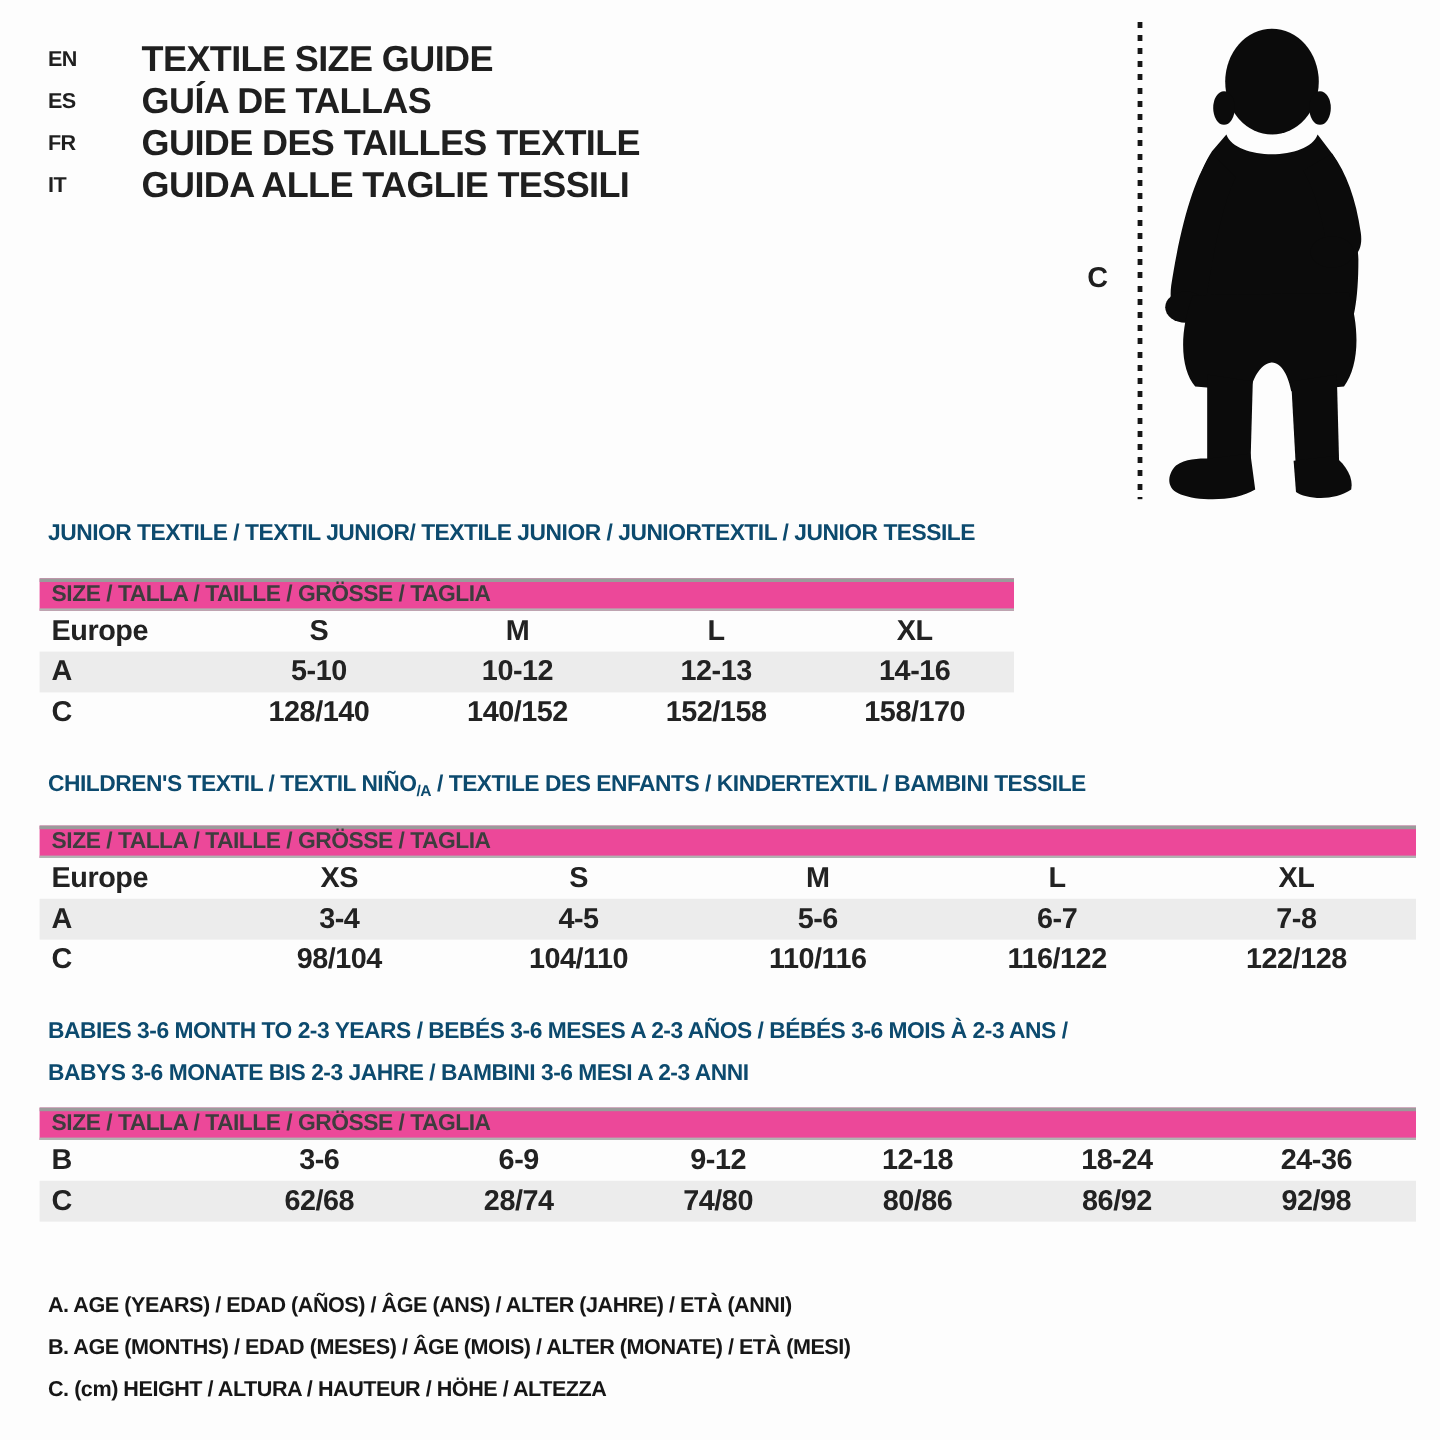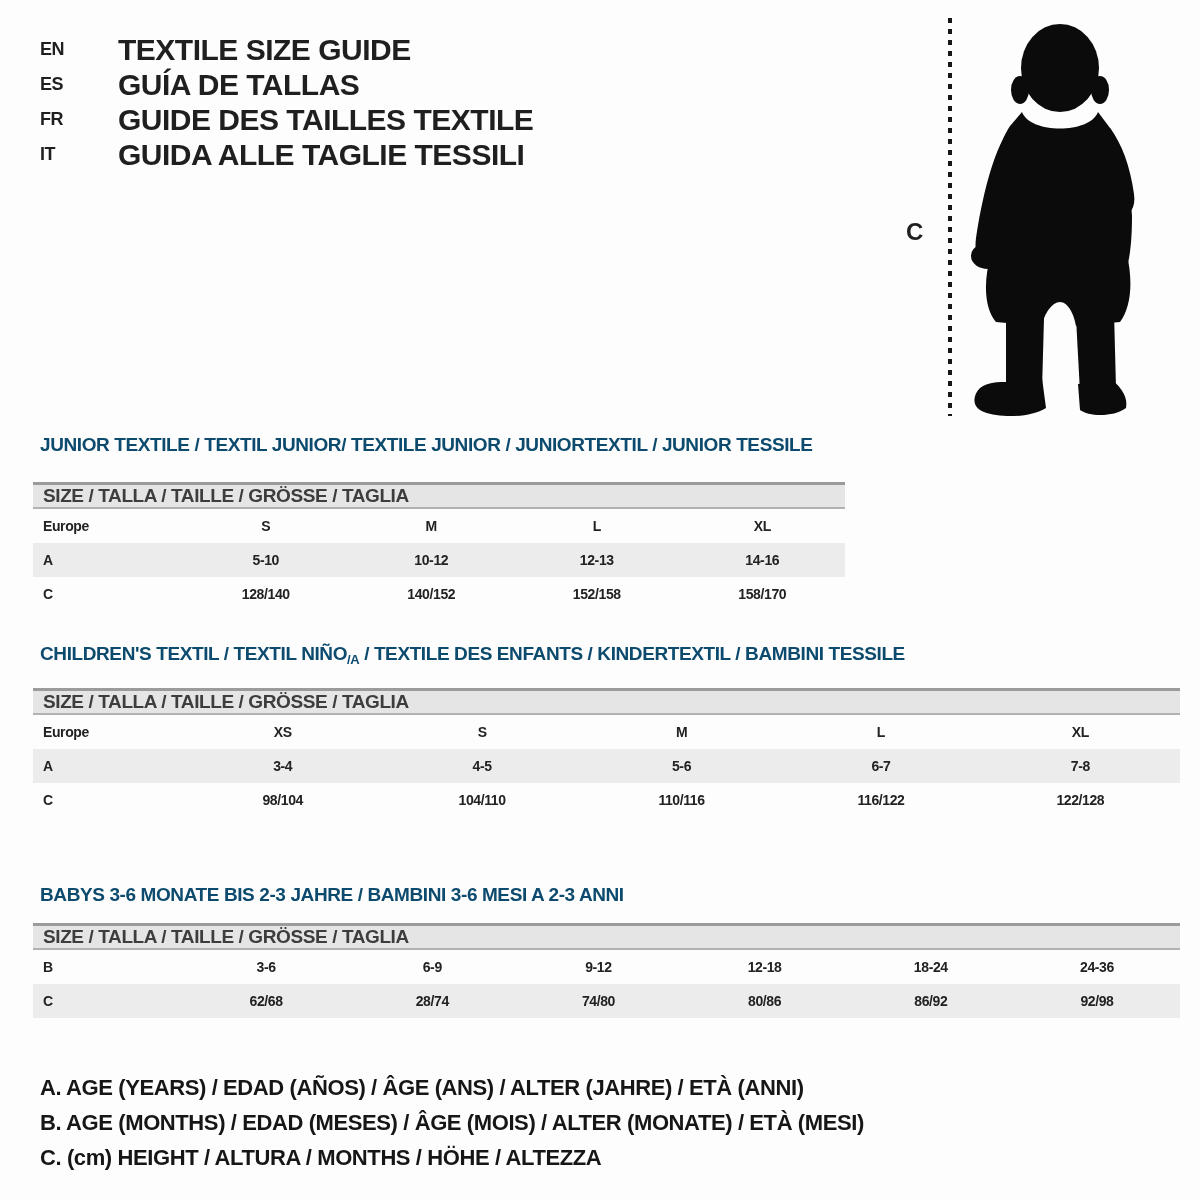--- a/index.html
+++ b/index.html
@@ -23,33 +23,33 @@
   .sec-title{
     position:absolute;left:40px;font-size:19px;font-weight:700;letter-spacing:-0.4px;
     white-space:nowrap;color:#0c4a6e;
   }
   .sub-small{font-size:13px;vertical-align:-4px;font-weight:700;}
   
   .size-table{position:absolute;left:33px;}
   .w-junior{width:812px;}
   .w-full{width:1147px;}
   .size-bar{
-    height:22px;line-height:22px;background:#e5e5e5;
+    height:22px;line-height:22px;background:#ec4899;
     border-top:3px solid #9b9b9b;border-bottom:2px solid #b2b2b2;
     padding-left:10px;font-size:19px;font-weight:700;color:#3d3d3d;
     letter-spacing:-0.4px;white-space:nowrap;
   }
-  .t-row{display:flex;height:34px;align-items:center;font-size:14px;font-weight:700;letter-spacing:-0.4px;color:#222;}
+  .t-row{display:flex;height:34px;align-items:center;font-size:24px;font-weight:700;letter-spacing:-0.4px;color:#222;}
   .t-row.shaded{background:#ececec;}
   .cell{overflow:hidden;white-space:nowrap;}
   .lbl{width:150px;padding-left:10px;box-sizing:border-box;}
   .val{flex:1;text-align:center;}
   
   .legend{position:absolute;left:40px;top:1070px;}
-  .legend-line{height:35px;line-height:35px;font-size:22px;font-weight:700;letter-spacing:-0.4px;white-space:nowrap;color:#161616;}
+  .legend-line{height:35px;line-height:35px;font-size:18px;font-weight:700;letter-spacing:-0.4px;white-space:nowrap;color:#161616;}
 </style>
 </head>
 <body>
 
 <div class="page">
 
   <div class="lang-block">
     <div class="lang-row">
       <span class="lang-code">EN</span>
       <span class="lang-title">TEXTILE SIZE GUIDE</span>
@@ -136,20 +136,21 @@
     <div class="t-row">
       <div class="cell lbl">C</div>
       <div class="cell val">98/104</div>
       <div class="cell val">104/110</div>
       <div class="cell val">110/116</div>
       <div class="cell val">116/122</div>
       <div class="cell val">122/128</div>
     </div>
   </div>
 
+  <div class="sec-title" style="top:849px;">BABIES 3-6 MONTH TO 2-3 YEARS / BEBÉS 3-6 MESES A 2-3 AÑOS / BÉBÉS 3-6 MOIS À 2-3 ANS /</div>
   <div class="sec-title" style="top:884px;text-align:right;">BABYS 3-6 MONATE BIS 2-3 JAHRE / BAMBINI 3-6 MESI A 2-3 ANNI</div>
   <div class="size-table w-full" style="top:923px;">
     <div class="size-bar">SIZE / TALLA / TAILLE / GRÖSSE / TAGLIA</div>
     <div class="t-row">
       <div class="cell lbl">B</div>
       <div class="cell val">3-6</div>
       <div class="cell val">6-9</div>
       <div class="cell val">9-12</div>
       <div class="cell val">12-18</div>
       <div class="cell val">18-24</div>
@@ -162,16 +163,16 @@
       <div class="cell val">74/80</div>
       <div class="cell val">80/86</div>
       <div class="cell val">86/92</div>
       <div class="cell val">92/98</div>
     </div>
   </div>
 
   <div class="legend">
     <div class="legend-line">A. AGE (YEARS) / EDAD (AÑOS) / ÂGE (ANS) / ALTER (JAHRE) / ETÀ (ANNI)</div>
     <div class="legend-line">B. AGE (MONTHS) / EDAD (MESES) / ÂGE (MOIS) / ALTER (MONATE) / ETÀ (MESI)</div>
-    <div class="legend-line">C. (cm) HEIGHT / ALTURA / MONTHS / HÖHE / ALTEZZA</div>
+    <div class="legend-line">C. (cm) HEIGHT / ALTURA / HAUTEUR / HÖHE / ALTEZZA</div>
   </div>
 
 </div>
 
 </body></html>

